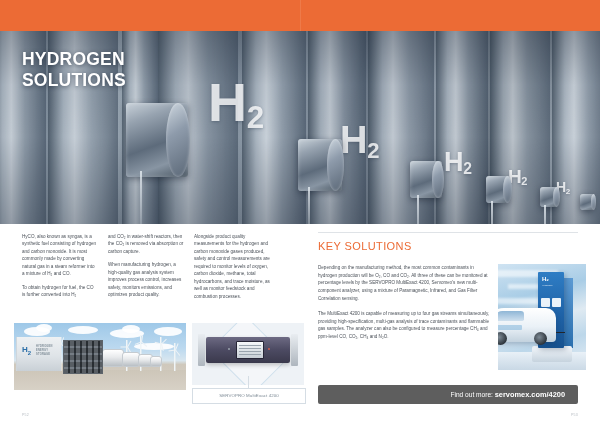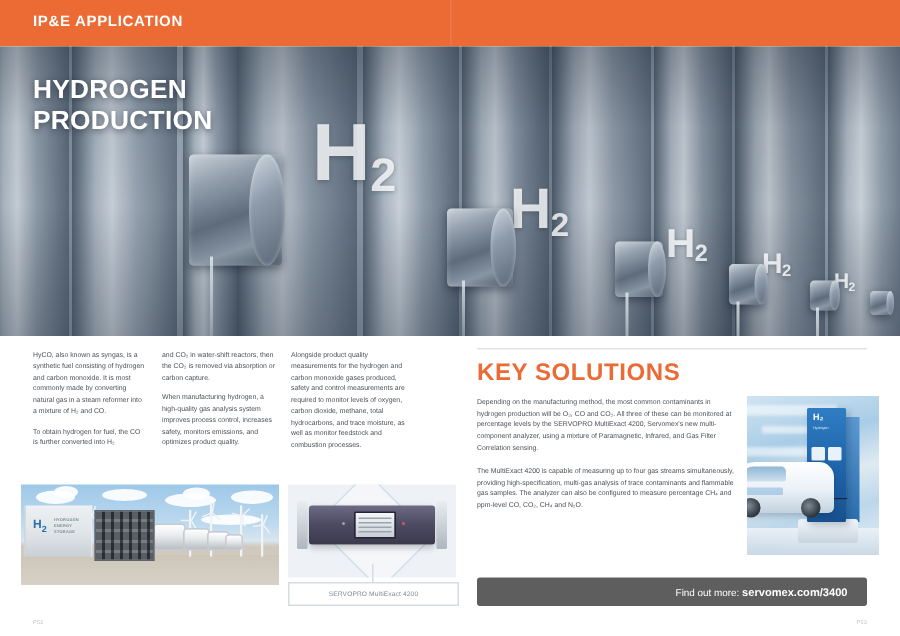--- a/index.html
+++ b/index.html
@@ -106,21 +106,21 @@
     transform:rotate(45deg);border-radius:3px;}
   .caption-box{position:absolute;left:192px;top:164px;width:112px;height:14px;
     border:1px solid #d5dde4;background:#fff;}
   .caption-text{position:absolute;left:0;right:0;top:4px;text-align:center;
     font-size:4.4px;color:#7a8characters;color:#7d8a95;letter-spacing:.1px;}
   .leader{position:absolute;left:248px;top:152px;width:1px;height:12px;background:#d5dde4;}
 
   
   .rule-top{position:absolute;left:318px;top:232px;width:260px;height:1px;background:#dfe3e7;}
   .key-title{position:absolute;left:318px;top:240px;color:#ec6b35;
-    font-size:16px;font-weight:bold;letter-spacing:.4px;}
+    font-size:11px;font-weight:normal;letter-spacing:.4px;}
   .key-body{position:absolute;left:318px;top:264px;width:172px;
     font-size:4.6px;line-height:1.66;color:#4b5159;}
   .key-body p{margin:0 0 8px 0;}
 
   .photo-station{position:absolute;left:498px;top:264px;width:88px;height:106px;overflow:hidden;
     background:linear-gradient(165deg,#cfe3f2 0%,#a9cde6 30%,#dfeaf2 52%,#bcd7ea 72%,#e8eff5 100%);}
   .sky-streak{position:absolute;background:rgba(255,255,255,.55);filter:blur(1.2px);}
   .dispenser{position:absolute;left:40px;top:8px;width:26px;height:76px;
     background:linear-gradient(180deg,#2f7dc4 0%,#1f63a8 55%,#17528f 100%);border-radius:1px;
     box-shadow:2px 2px 5px rgba(10,30,60,.25);}
@@ -159,21 +159,20 @@
   .pageno.left{left:22px;}
   .pageno.right{right:22px;}
 </style>
 </head>
 <body>
 
 <div class="page">
 
   <div class="banner">
     <div class="banner-seam"></div>
-    <div class="banner-label">IP&amp;E APPLICATION</div>
   </div>
 
   <div class="hero">
     <div class="tank" style="left:-10px;width:56px;"></div>
     <div class="tank" style="left:48px;width:70px;"></div>
     <div class="tank" style="left:122px;width:36px;"></div>
     <div class="tank" style="left:158px;width:80px;"></div>
     <div class="tank" style="left:242px;width:64px;"></div>
     <div class="tank" style="left:308px;width:58px;"></div>
     <div class="tank" style="left:368px;width:66px;"></div>
@@ -206,21 +205,21 @@
     <div class="flange" style="left:540px;top:156px;width:18px;height:20px;">
       <div class="cap"></div>
         <div class="stem"></div>
     </div>
     <div class="flange" style="left:580px;top:163px;width:14px;height:16px;">
       <div class="cap"></div>
     </div>
 
     <div class="hero-title">
       <div>HYDROGEN</div>
-      <div>PRODUCTION</div>
+      <div>SOLUTIONS</div>
     </div>
   </div>
 
   <div class="body-area">
 
     <div class="col col-1">
       <p>HyCO, also known as syngas, is a synthetic fuel consisting of hydrogen and carbon monoxide. It is most commonly made by converting natural gas in a steam reformer into a mixture of H₂ and CO.</p>
       <p>To obtain hydrogen for fuel, the CO is further converted into H₂</p>
     </div>
     <div class="col col-2">
@@ -334,16 +333,16 @@
     <div class="hose"></div>
     <div class="car">
       <div class="win"></div>
       <div class="deco"></div>
       <div class="wheel" style="left:8px;"></div>
       <div class="wheel" style="left:48px;"></div>
     </div>
   </div>
 
   <div class="findout">
-    <div class="findout-inner"><span>Find out more: </span><b>servomex.com/3400</b></div>
+    <div class="findout-inner"><span>Find out more: </span><b>servomex.com/4200</b></div>
   </div>
 
 </div>
 
 </body></html>

